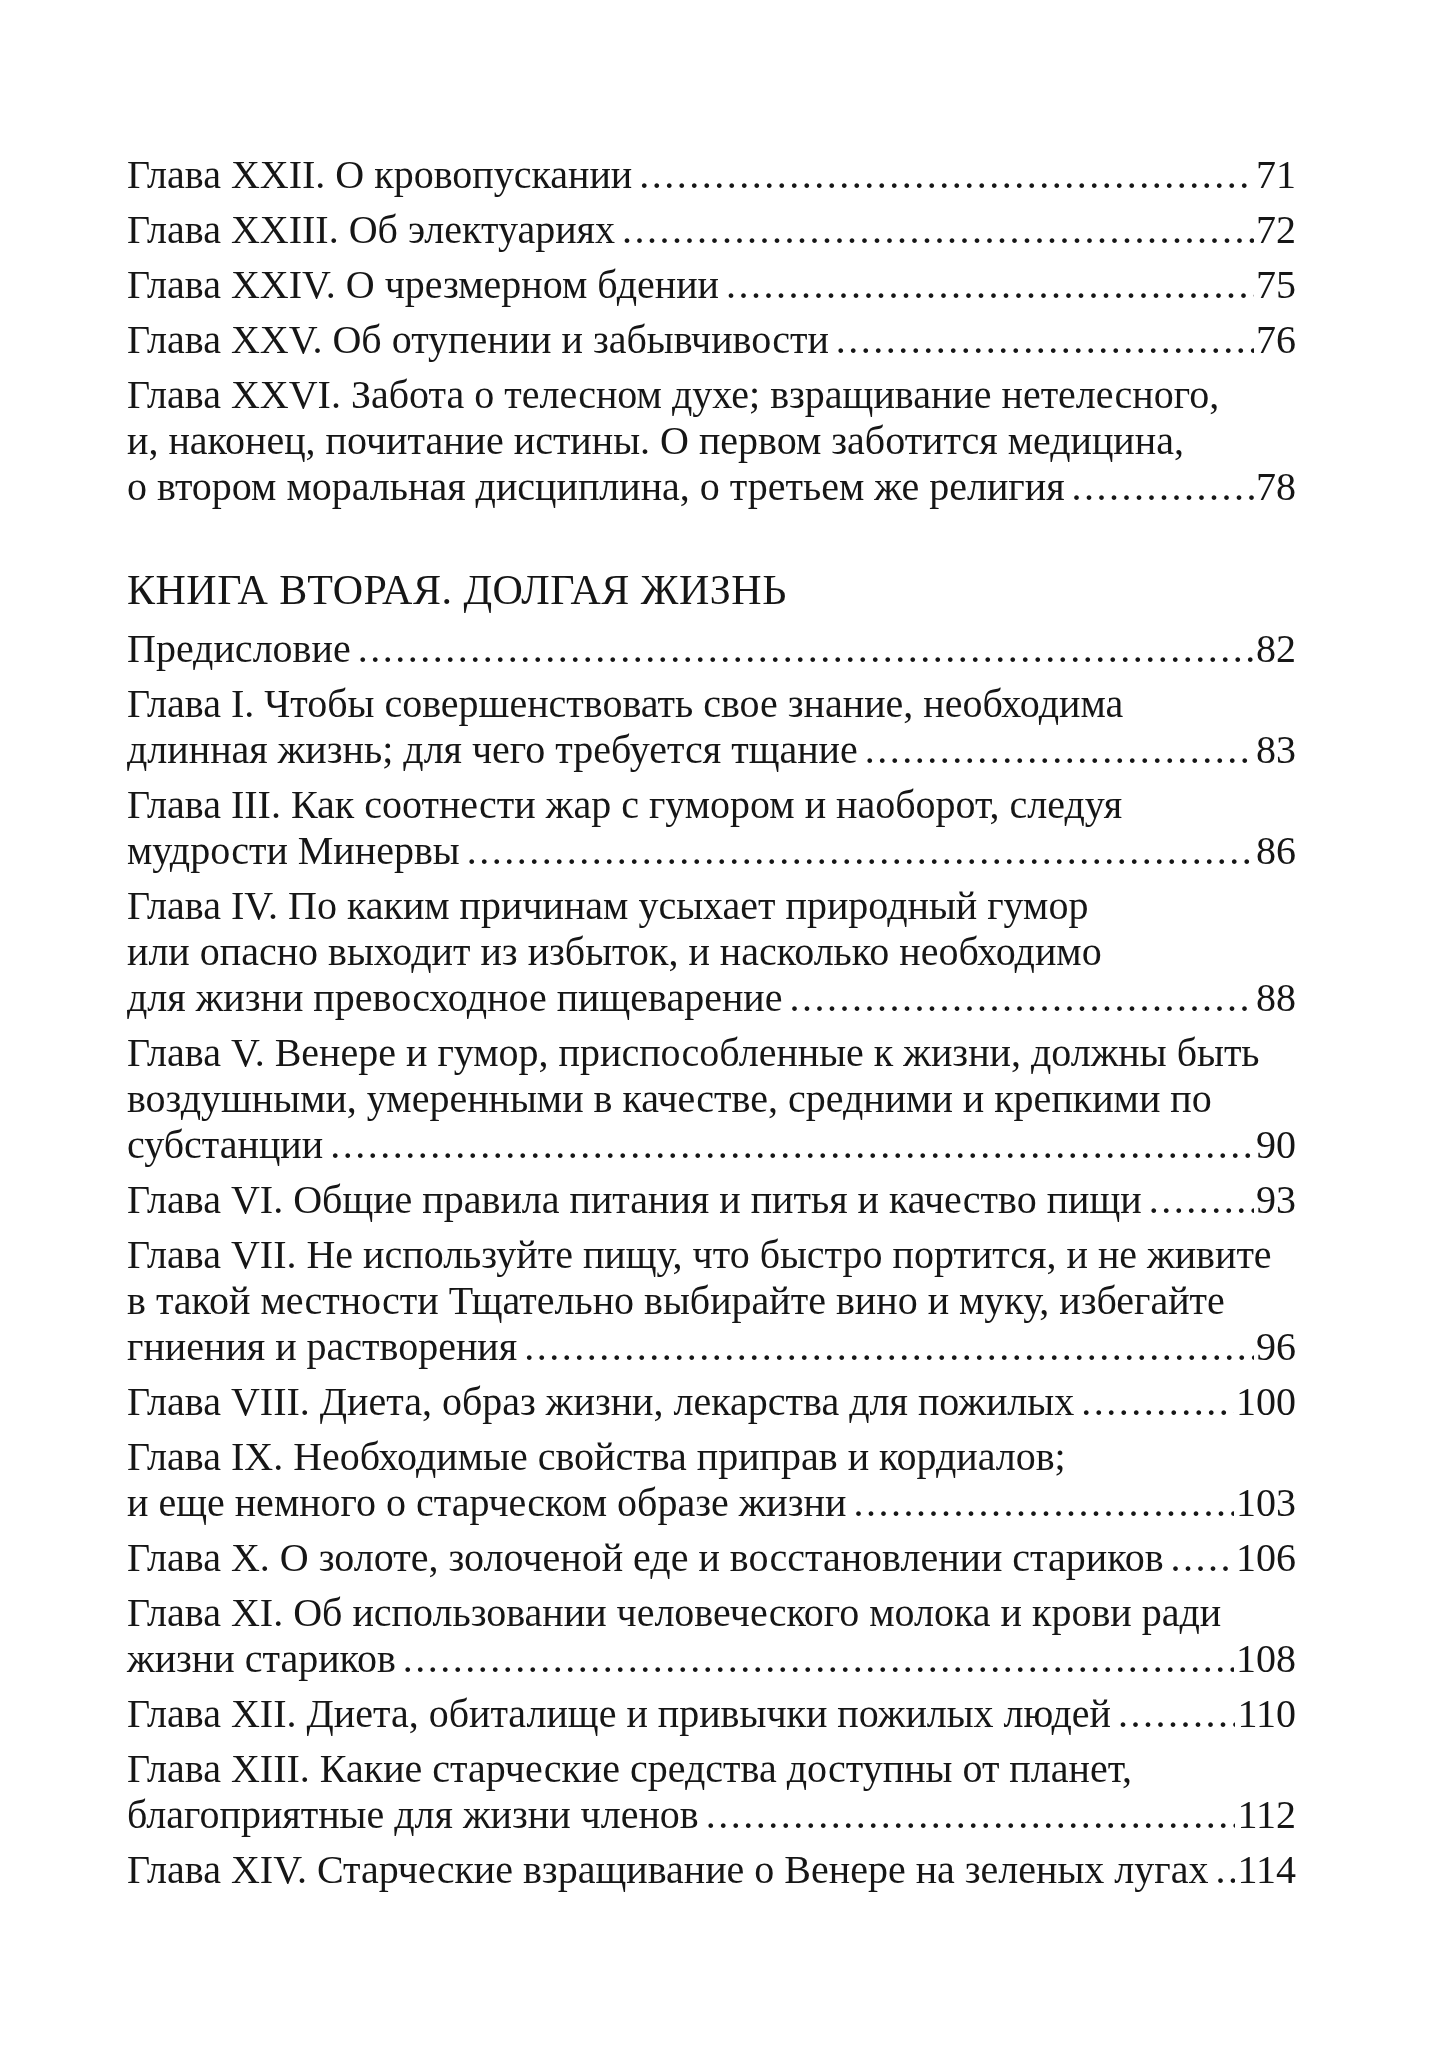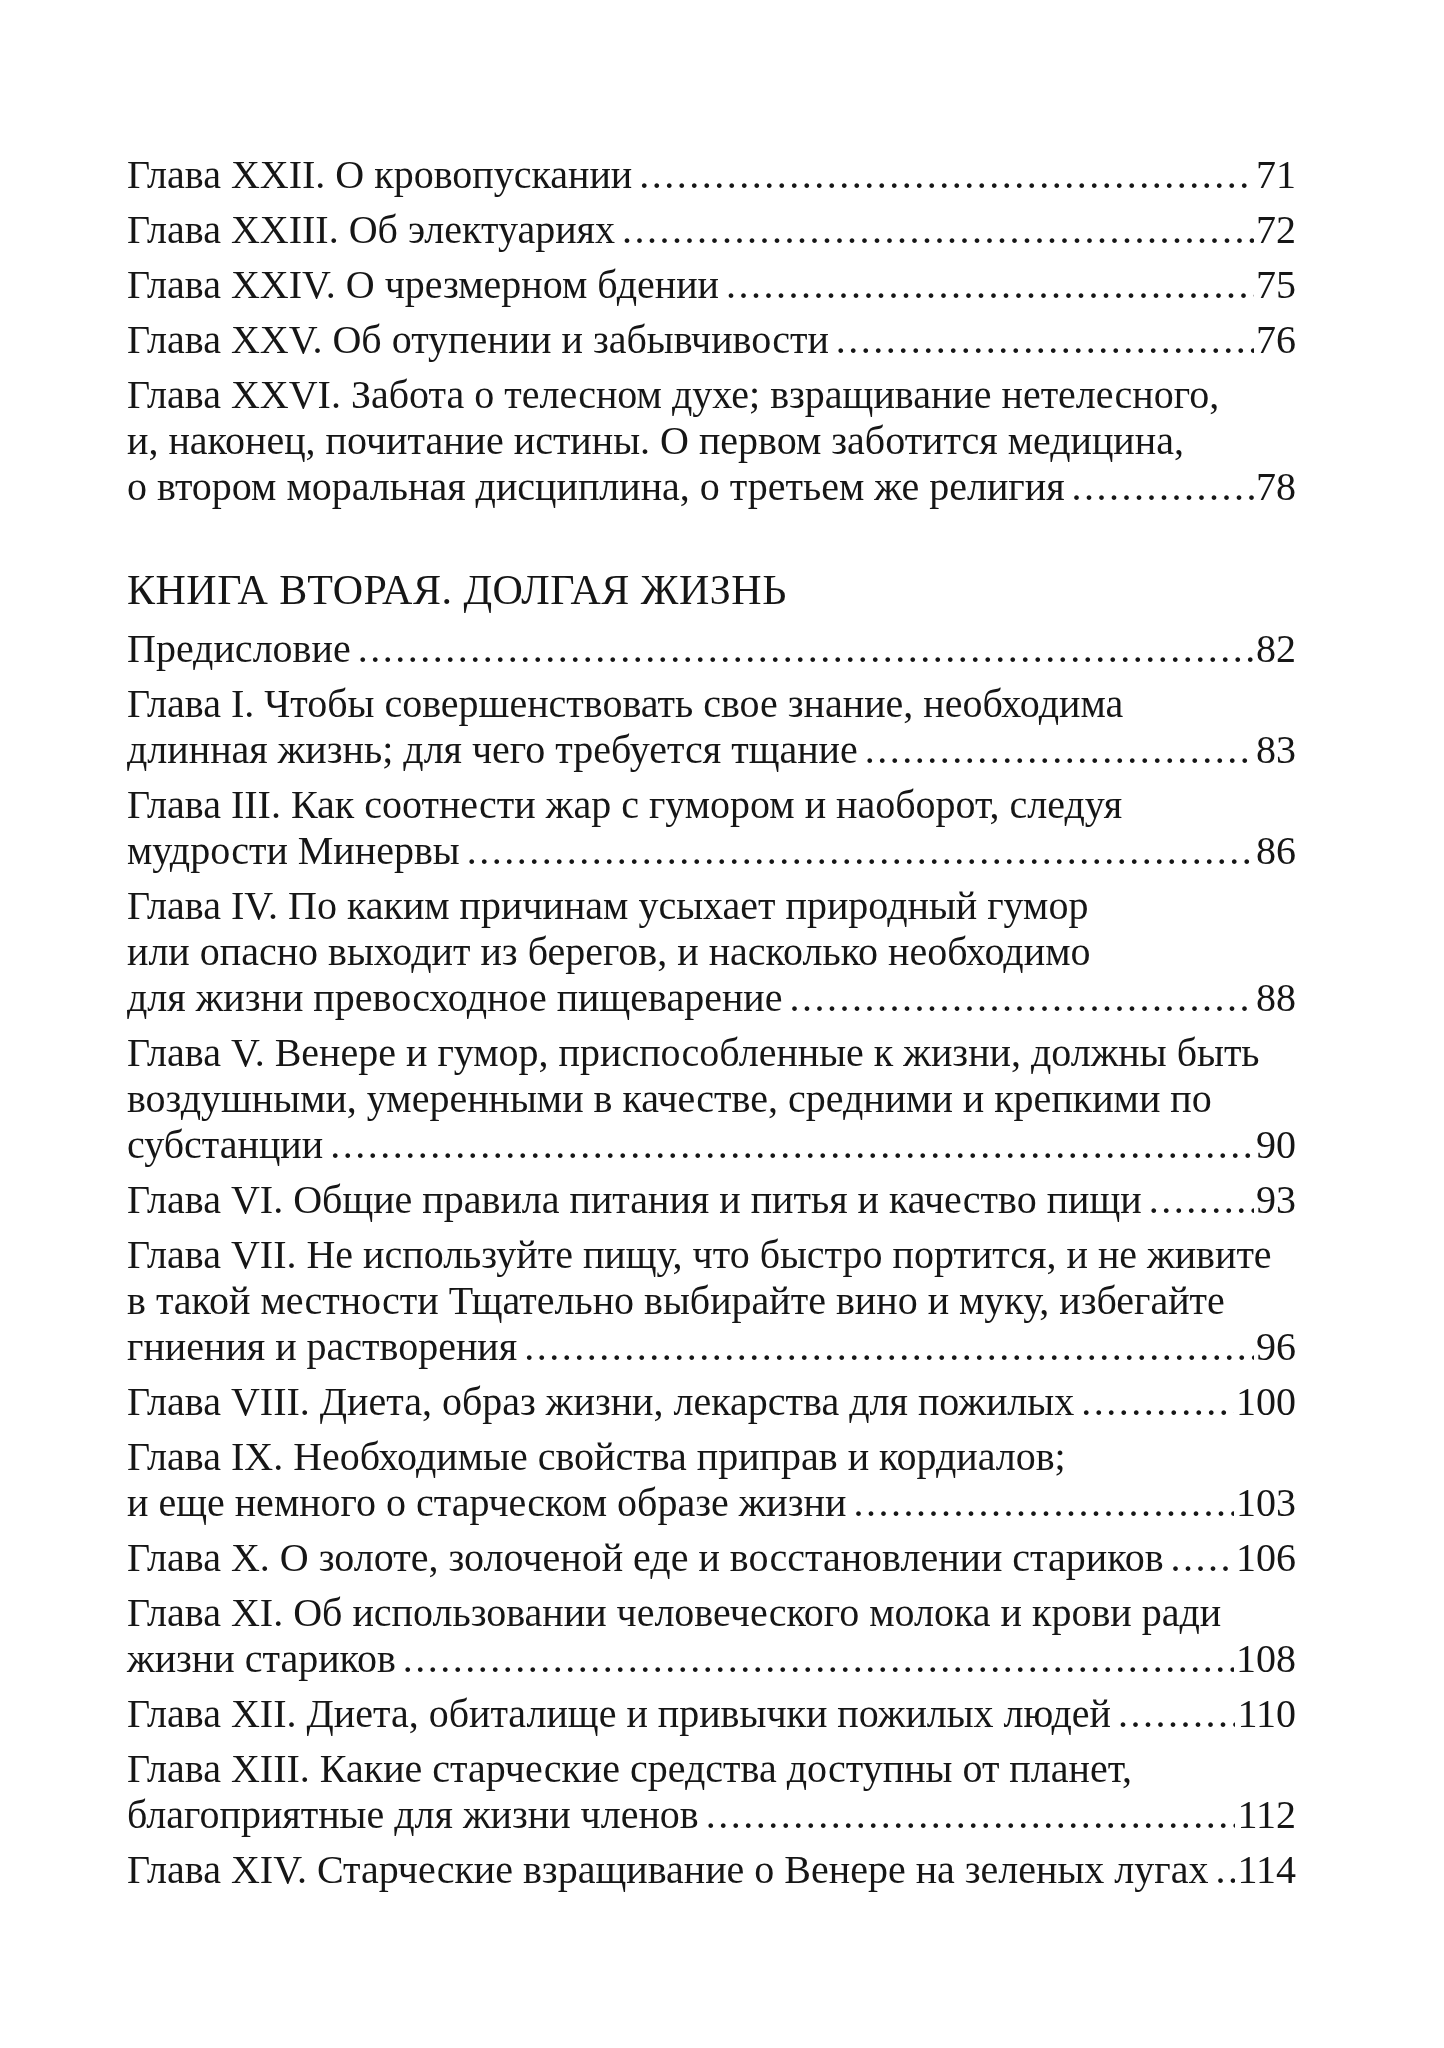--- a/index.html
+++ b/index.html
@@ -128,21 +128,21 @@
           <span class="toc-text">мудрости Минервы</span>
           <span class="dots"></span>
           <span class="pagenum">86</span>
         </div>
       </div>
       <div class="toc-entry">
         <div class="toc-line">
           <span class="toc-text">Глава IV. По каким причинам усыхает природный гумор</span>
         </div>
         <div class="toc-line">
-          <span class="toc-text">или опасно выходит из берегов, и насколько необходимо</span>
+          <span class="toc-text">или опасно выходит из избыток, и насколько необходимо</span>
         </div>
         <div class="toc-line">
           <span class="toc-text">для жизни превосходное пищеварение</span>
           <span class="dots"></span>
           <span class="pagenum">88</span>
         </div>
       </div>
       <div class="toc-entry">
         <div class="toc-line">
           <span class="toc-text">Глава V. Венере и гумор, приспособленные к жизни, должны быть</span>

